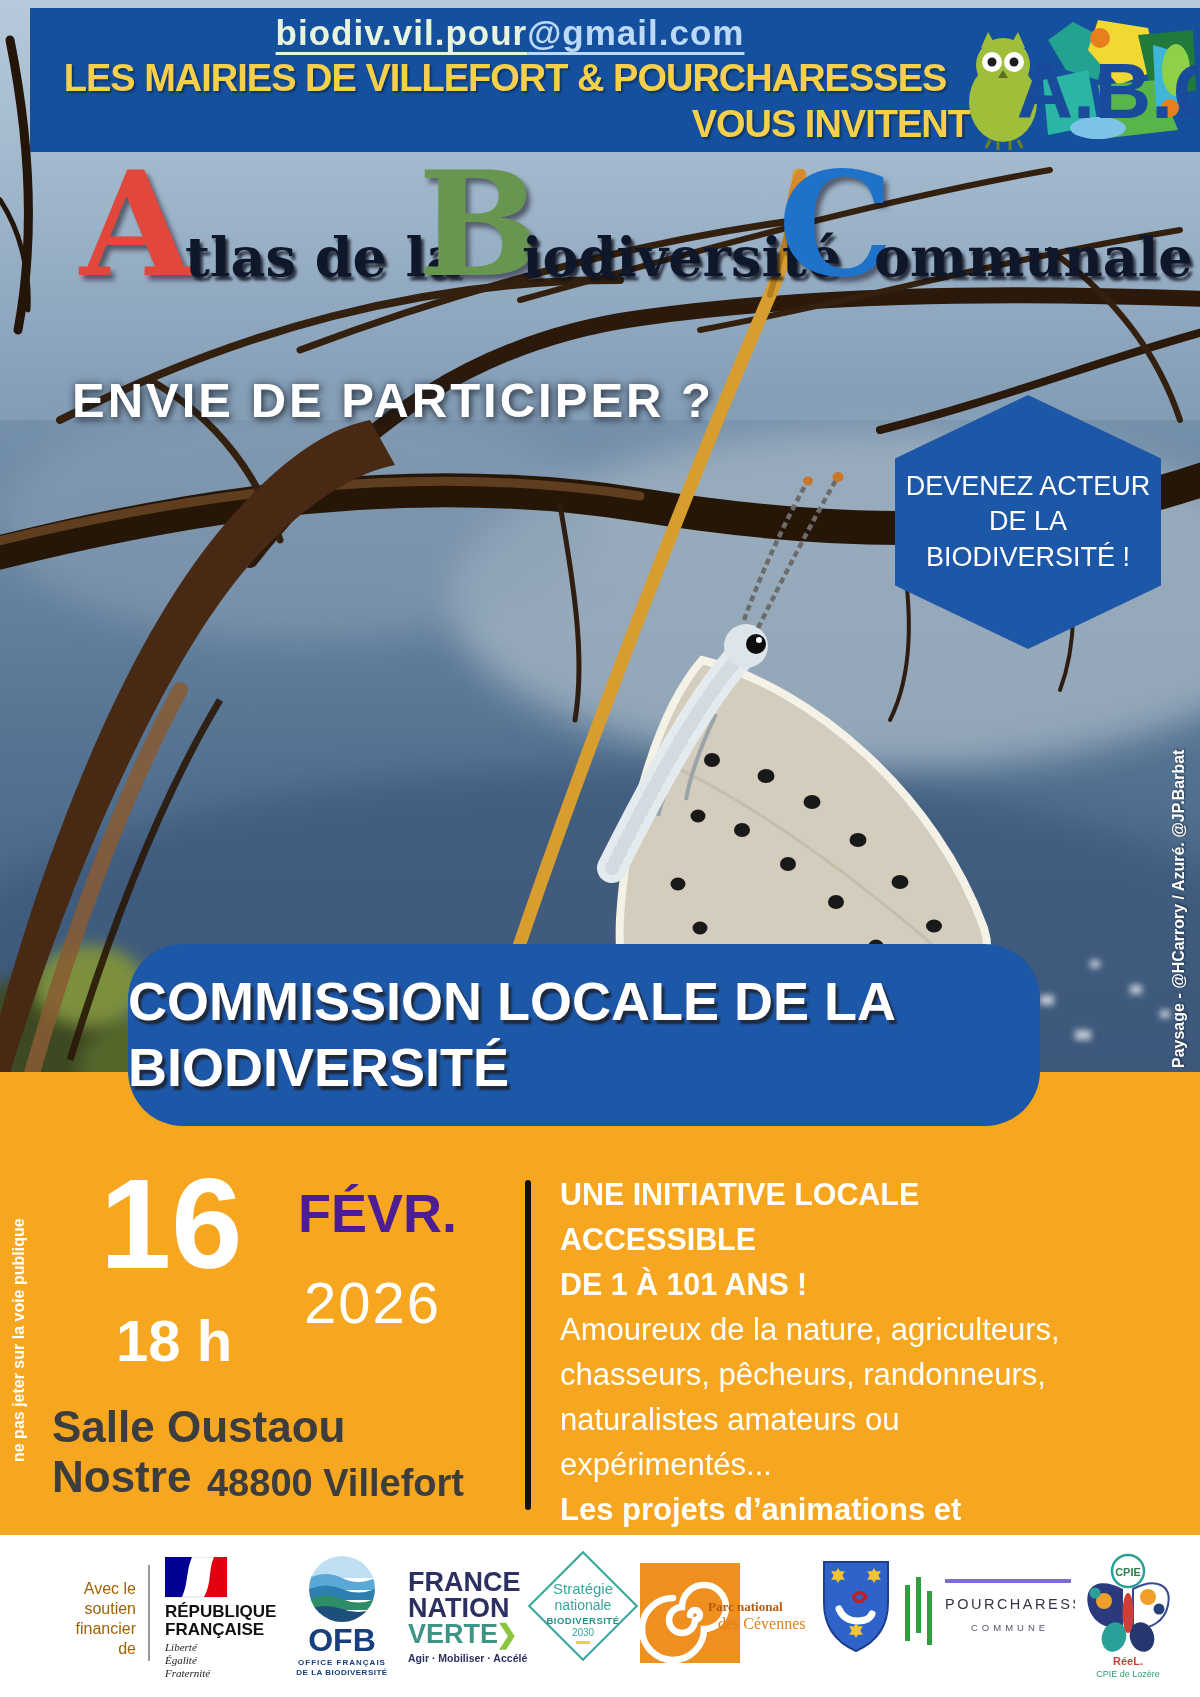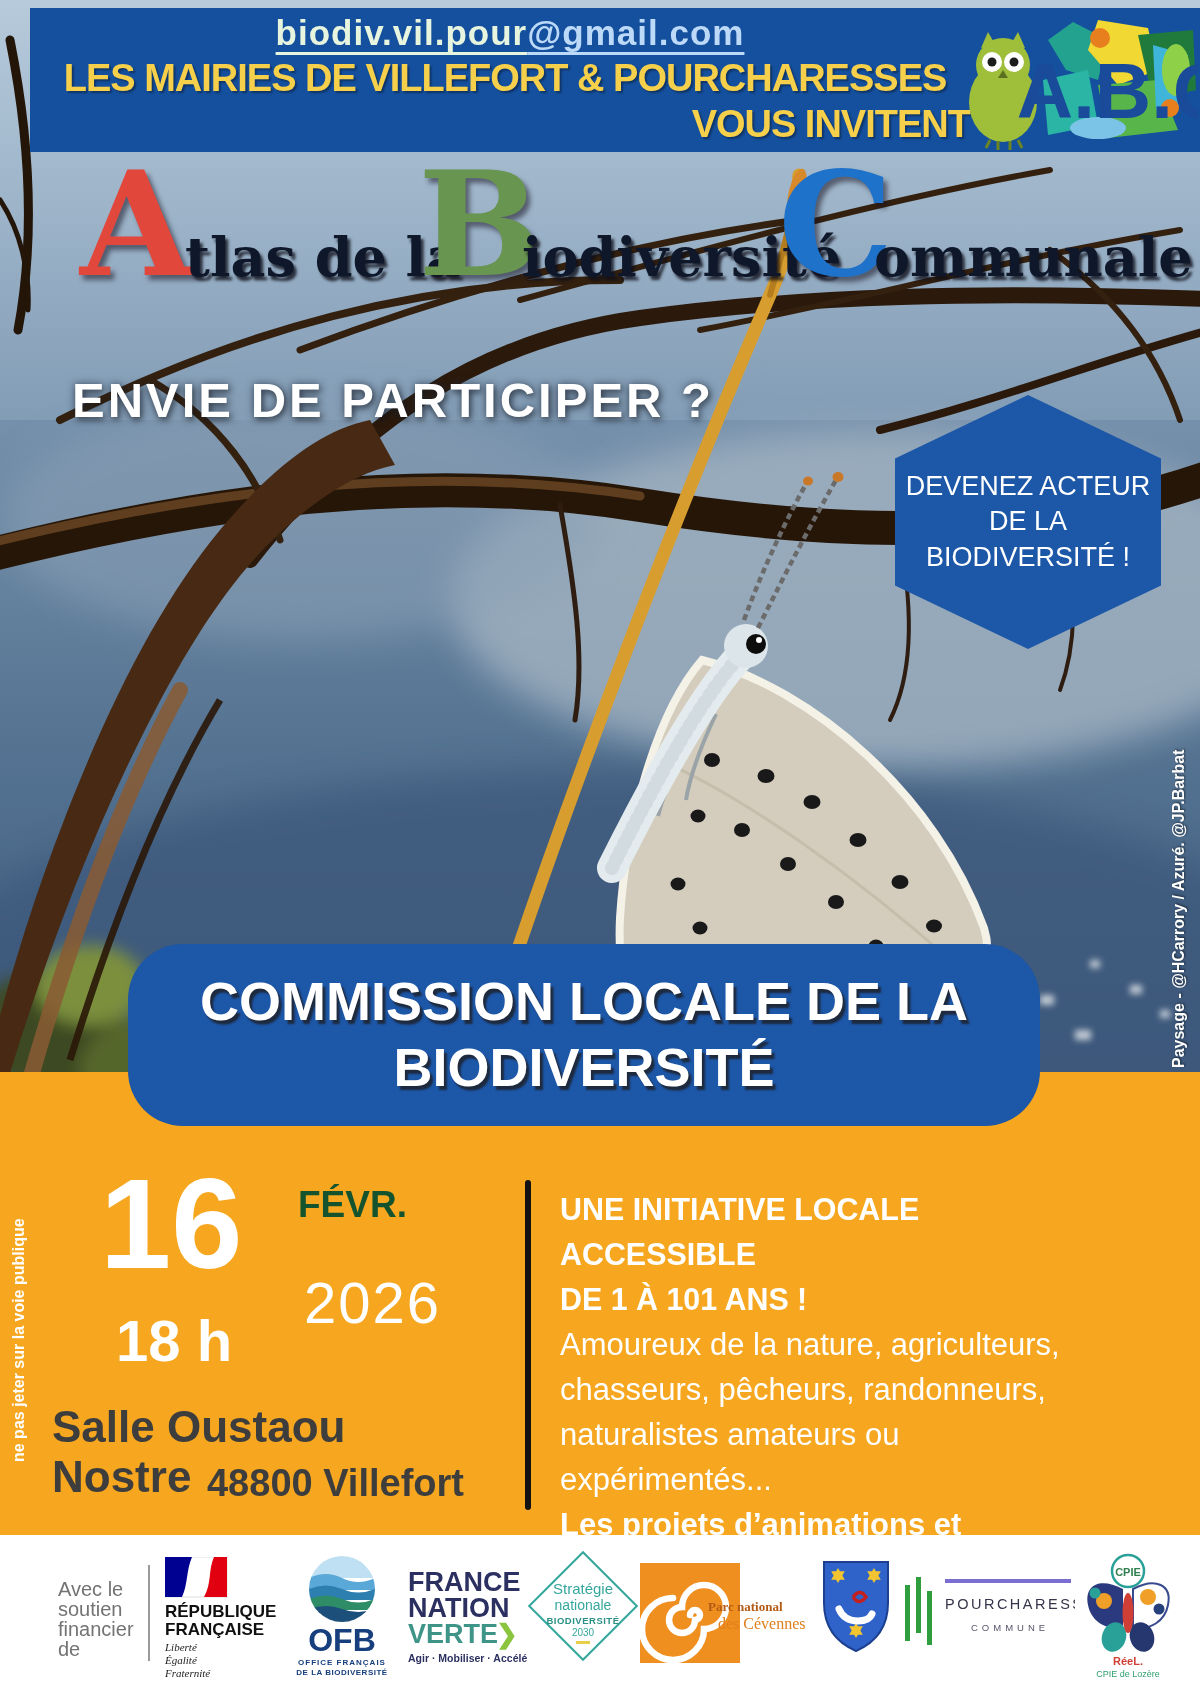--- a/index.html
+++ b/index.html
@@ -67,44 +67,44 @@
 
   
   .vtext{position:absolute;white-space:nowrap;transform-origin:0 0;transform:rotate(-90deg);}
   .credit{left:1170px;top:1068px;color:#ffffff;font-size:16px;font-weight:bold;
     text-shadow:1px 1px 2px rgba(0,0,0,.5);}
   .legal{left:10px;top:1462px;color:#ffffff;font-size:16px;font-weight:bold;}
 
   
   .commission{
     position:absolute;left:128px;top:944px;width:912px;height:182px;border-radius:55px;
-    background:#1D57A7;display:flex;flex-direction:column;align-items:center;justify-content:center;
+    background:#1D57A7;display:flex;flex-direction:column;align-items:flex-start;justify-content:center;
     color:#fff;font-weight:800;font-size:54px;line-height:1.22;letter-spacing:0px;
     text-shadow:3px 4px 2px rgba(30,30,35,.8);text-align:center;
   }
 
   
   .orange-band{position:absolute;left:0;top:1072px;width:1200px;height:463px;background:#F6A71F;}
   .ev-day{position:absolute;left:100px;top:1160px;color:#fff;font-size:128px;font-weight:800;line-height:1;}
-  .ev-month{position:absolute;left:298px;top:1186px;color:#14532d;font-size:37px;font-weight:800;line-height:1;}
+  .ev-month{position:absolute;left:298px;top:1186px;color:#4c1d95;font-size:54px;font-weight:800;line-height:1;}
   .ev-year{position:absolute;left:304px;top:1274px;color:#fff;font-size:58px;font-weight:400;letter-spacing:2px;line-height:1;}
   .ev-time{position:absolute;left:116px;top:1312px;color:#fff;font-size:58px;font-weight:800;line-height:1;}
   .ev-venue{position:absolute;left:52px;top:1402px;width:412px;text-align:left;color:#3D3D3D;font-size:44px;font-weight:800;}
   .ev-city{position:absolute;left:52px;top:1462px;width:412px;text-align:right;color:#3D3D3D;font-size:38px;font-weight:800;}
   .divider{position:absolute;left:525px;top:1180px;width:6px;height:330px;background:#121212;border-radius:3px;}
 
-  .init{position:absolute;left:560px;top:1172px;width:580px;color:#ffffff;margin-top:15px;}
+  .init{position:absolute;left:560px;top:1172px;width:580px;color:#ffffff;}
   .init div{font-size:31px;line-height:45px;transform-origin:left center;}
   .init .hd{font-weight:800;font-size:32px;transform:scaleX(.95);}
   .init .bd{font-weight:400;}
   .init .cl{font-weight:800;}
 
   
   .footer{position:absolute;left:0;top:1535px;width:1200px;height:162px;background:#ffffff;}
-  .support{position:absolute;left:58px;top:44px;width:78px;text-align:left;color:#737373;font-size:20px;line-height:20px;}
+  .support{position:absolute;left:58px;top:44px;width:78px;text-align:right;color:#a16207;font-size:16px;line-height:20px;}
   .support-divider{position:absolute;left:148px;top:30px;width:2px;height:96px;background:#9a9a9a;}
   .logo{position:absolute;}
 </style>
 </head>
 <body>
 
 <div class="poster">
 
   <svg class="photo-svg" viewBox="0 0 1200 1140">
     <defs>

